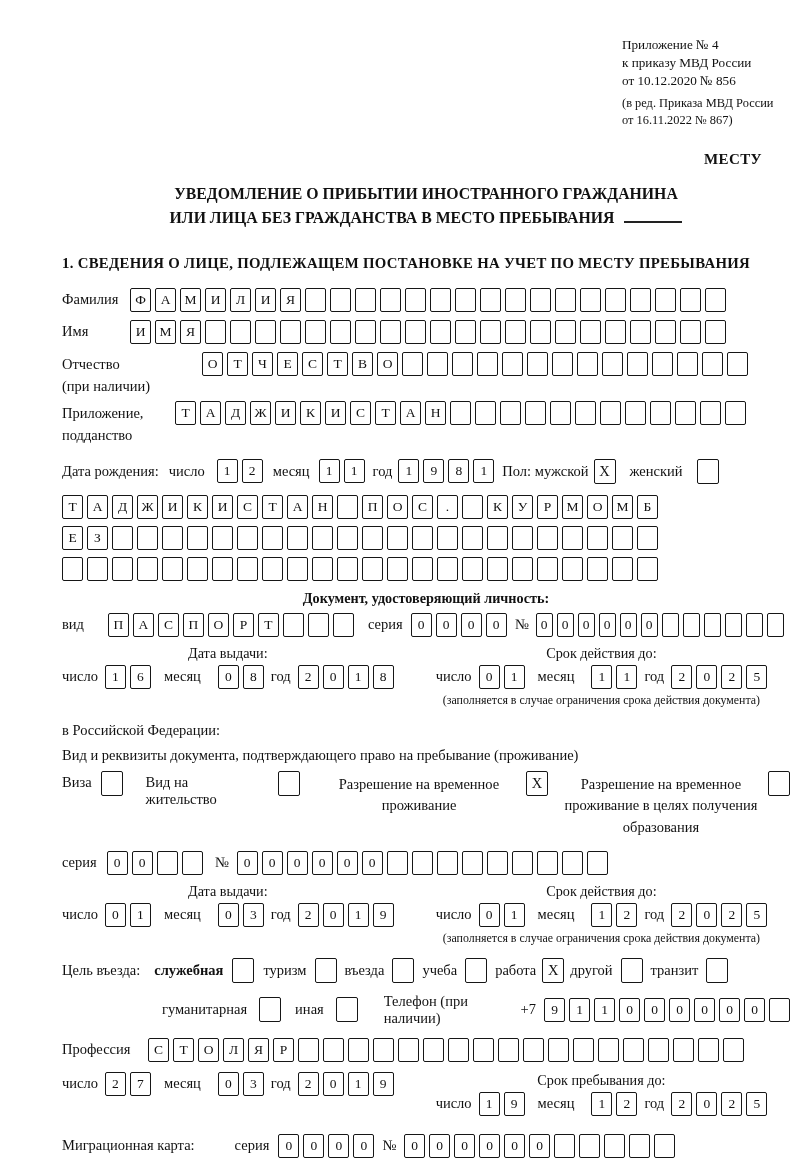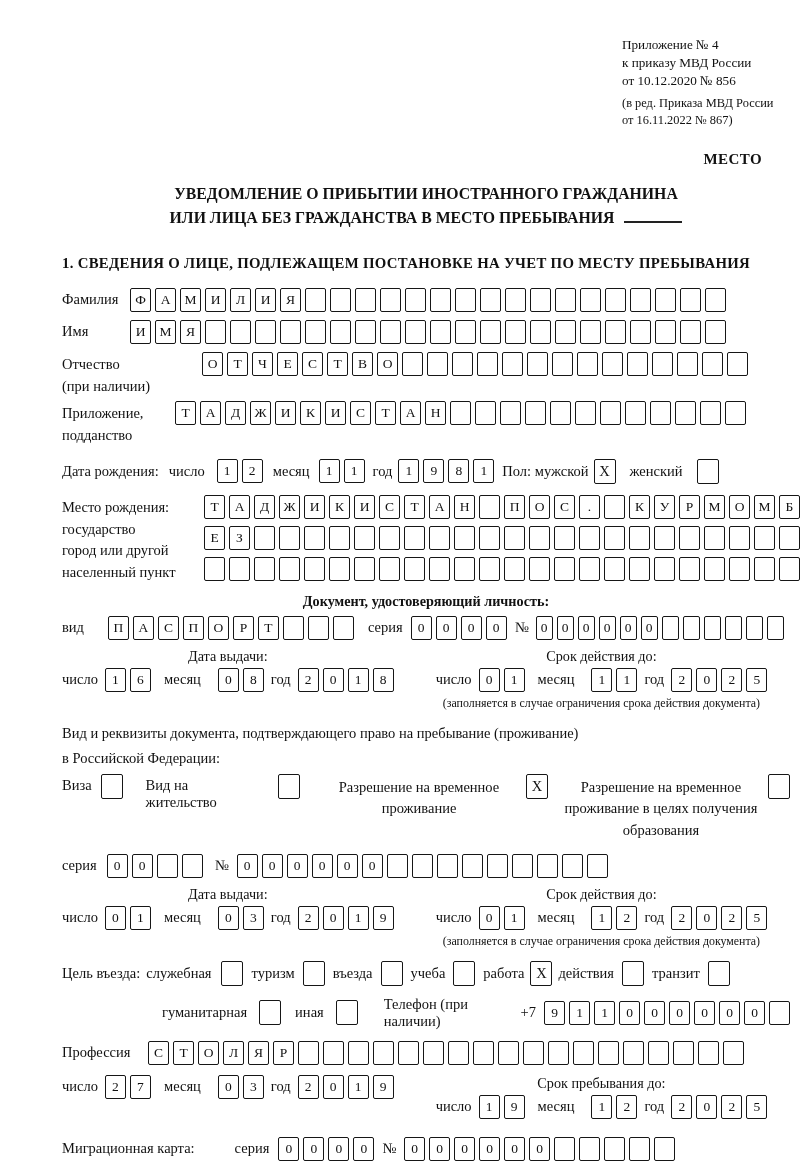--- a/index.html
+++ b/index.html
@@ -49,21 +49,21 @@
 
   <div class="annex">
     <div>Приложение № 4</div>
     <div>к приказу МВД России</div>
     <div>от 10.12.2020 № 856</div>
     <div class="gap"></div>
     <div class="small">(в ред. Приказа МВД России</div>
     <div class="small">от 16.11.2022 № 867)</div>
   </div>
 
-  <div class="forma">МЕСТО</div>
+  <div class="forma">МЕСТУ</div>
 
   <div class="title">
     <div>УВЕДОМЛЕНИЕ О ПРИБЫТИИ ИНОСТРАННОГО ГРАЖДАНИНА</div>
     <div><span>ИЛИ ЛИЦА БЕЗ ГРАЖДАНСТВА В МЕСТО ПРЕБЫВАНИЯ</span><span class="title-underline"></span></div>
   </div>
 
   <div class="sect">1. СВЕДЕНИЯ О ЛИЦЕ, ПОДЛЕЖАЩЕМ ПОСТАНОВКЕ НА УЧЕТ ПО МЕСТУ ПРЕБЫВАНИЯ</div>
 
   <div class="row" style="margin-top:16px;">
     <span class="lbl w68">Фамилия</span>
@@ -207,26 +207,20 @@
         <span class="cell">8</span>
         <span class="cell">1</span>
       </span>
     <span class="inline-lbl" style="padding-top:0;margin-left:8px;">Пол: мужской</span>
     <span class="chk" style="margin-left:5px;">X</span>
     <span class="inline-lbl" style="padding-top:0;margin-left:14px;">женский</span>
     <span class="chk" style="margin-left:14px;"></span>
   </div>
 
   <div class="row" style="margin-top:11px;">
-    <div class="lblcol" style="width:142px;">
-      <div>Место рождения:</div>
-      <div>государство</div>
-      <div>город или другой</div>
-      <div>населенный пункт</div>
-    </div>
     <div class="cellrows">
       <span class="cells">
           <span class="cell">Т</span>
           <span class="cell">А</span>
           <span class="cell">Д</span>
           <span class="cell">Ж</span>
           <span class="cell">И</span>
           <span class="cell">К</span>
           <span class="cell">И</span>
           <span class="cell">С</span>
@@ -384,22 +378,22 @@
             <span class="cell">0</span>
             <span class="cell">2</span>
             <span class="cell">5</span>
           </span>
       </div>
       <div class="dg-note">(заполняется в случае ограничения срока действия документа)</div>
     </div>
   </div>
 
   <div style="margin-top:10px;line-height:1.75;">
+    <div>в Российской Федерации:</div>
     <div>Вид и реквизиты документа, подтверждающего право на пребывание (проживание)</div>
-    <div>в Российской Федерации:</div>
   </div>
 
   <div class="optrow" style="margin-top:2px;">
     <div class="opt">
       <span class="opt-label">Виза</span>
       <span class="chk"></span>
     </div>
     <div class="opt" style="margin-left:14px;">
       <span class="opt-label">Вид на жительство</span>
       <span class="chk" style="margin-left:16px;"></span>
@@ -485,31 +479,31 @@
             <span class="cell">2</span>
             <span class="cell">5</span>
           </span>
       </div>
       <div class="dg-note">(заполняется в случае ограничения срока действия документа)</div>
     </div>
   </div>
 
   <div class="row" style="margin-top:12px;align-items:center;">
     <span>Цель въезда:</span>
-    <span style="margin-left:6px;">служебная</span>
+    <span style="margin-left:14px;font-weight:bold;">служебная</span>
     <span class="chk" style="margin-left:9px;"></span>
     <span style="margin-left:9px;">туризм</span>
     <span class="chk" style="margin-left:8px;"></span>
     <span style="margin-left:8px;">въезда</span>
     <span class="chk" style="margin-left:8px;"></span>
     <span style="margin-left:8px;">учеба</span>
     <span class="chk" style="margin-left:8px;"></span>
     <span style="margin-left:8px;">работа</span>
     <span class="chk" style="margin-left:6px;">X</span>
-    <span style="margin-left:6px;">действия</span>
+    <span style="margin-left:6px;">другой</span>
     <span class="chk" style="margin-left:8px;"></span>
     <span style="margin-left:8px;">транзит</span>
     <span class="chk" style="margin-left:8px;"></span>
   </div>
 
   <div class="row" style="margin-top:10px;align-items:center;margin-left:100px;">
     <span>гуманитарная</span>
     <span class="chk" style="margin-left:12px;"></span>
     <span style="margin-left:14px;">иная</span>
     <span class="chk" style="margin-left:12px;"></span>

